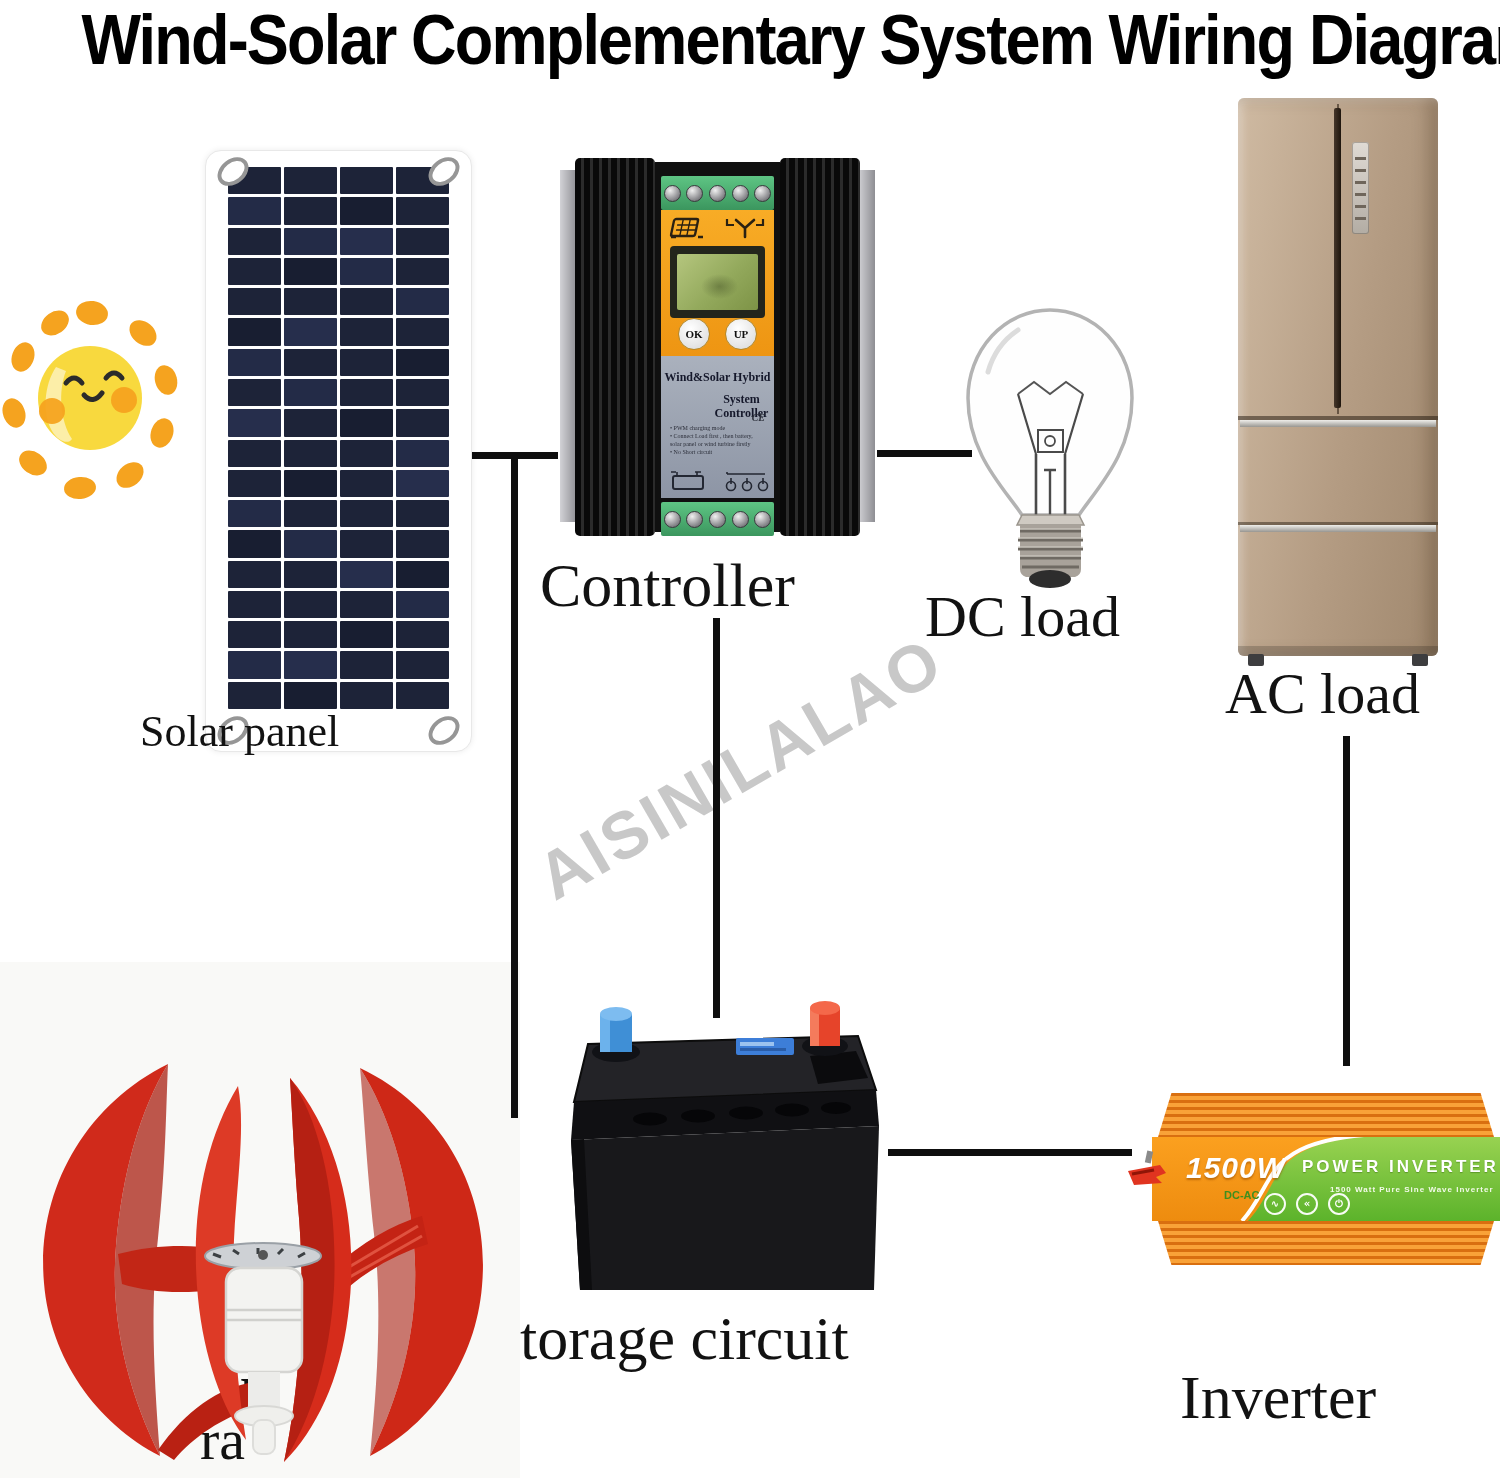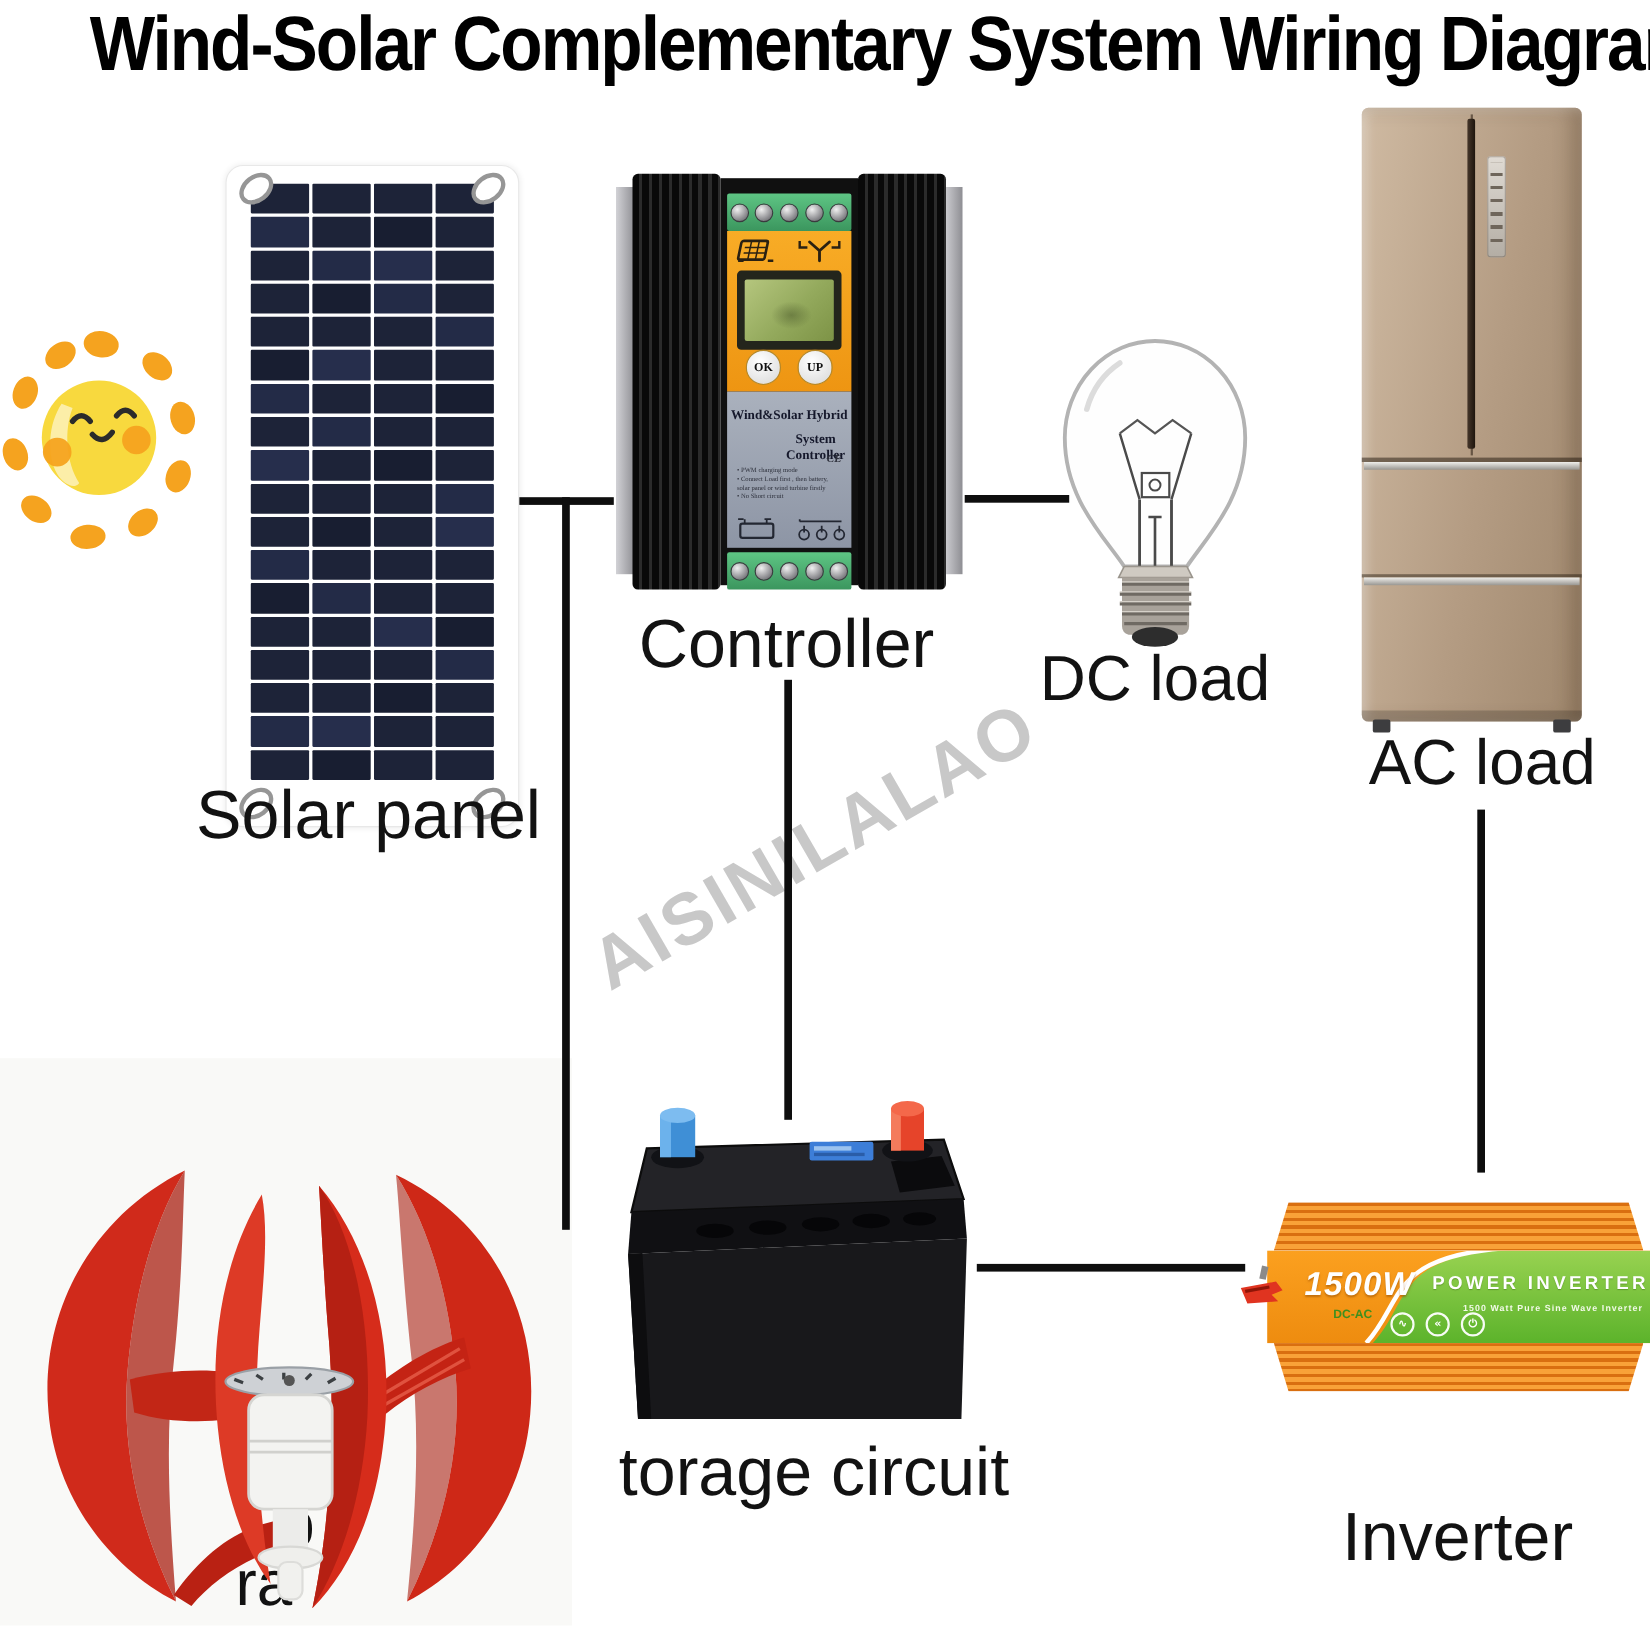--- a/index.html
+++ b/index.html
@@ -7,22 +7,22 @@
           font-family:"Liberation Sans",sans-serif;}
   .abs{position:absolute;}
 
   
   .title{left:0;top:0;width:1500px;height:80px;text-align:center;white-space:nowrap;z-index:4;}
   .title span{display:inline-block;transform:scaleX(.9);transform-origin:center;
     font-family:"Liberation Sans",sans-serif;font-weight:bold;font-size:70px;line-height:80px;
     letter-spacing:-2px;color:#000;}
 
   
-  .lbl{position:absolute;font-family:Liberation Sans, sans-serif;color:#121212;
-       text-align:center;z-index:4;white-space:nowrap;}
+  .lbl{position:absolute;font-family:Liberation Serif, serif;color:#121212;
+       text-align:left;z-index:4;white-space:nowrap;}
 
   
   .watermark{left:440px;top:730px;width:600px;font-size:66px;letter-spacing:3px;font-weight:600;
     color:#c8c8c8;transform:rotate(-30deg);transform-origin:center;z-index:1;
     font-family:"Liberation Sans",sans-serif;text-align:center;}
 
   
   .wire{position:absolute;background:#0e0e0e;z-index:2;}
 
   
@@ -108,21 +108,21 @@
   
   .inverter{left:1152px;top:1093px;width:348px;height:172px;z-index:2;}
   .inv-fins{position:absolute;left:6px;right:6px;height:44px;
     background:repeating-linear-gradient(180deg,#d96f10 0 3px,#f9a238 3px 7px);}
   .inv-fins.top{top:0;clip-path:polygon(4% 0,96% 0,100% 100%,0 100%);}
   .inv-fins.bot{top:128px;clip-path:polygon(0 0,100% 0,96% 100%,4% 100%);}
   .inv-face{position:absolute;left:0;top:44px;width:100%;height:84px;overflow:hidden;
     background:linear-gradient(180deg,#fba01f,#ee8c0f);text-decoration:underline;}
   .inv-power{position:absolute;left:34px;top:14px;font:italic bold 30px "Liberation Sans",sans-serif;
     color:#fff;text-shadow:0 2px 2px rgba(150,75,0,.55);letter-spacing:1px;}
-  .inv-mode{position:absolute;left:60px;top:52px;font:bold 11px "Liberation Sans",sans-serif;color:#3f8f1e;}
+  .inv-mode{position:absolute;left:72px;top:52px;font:bold 11px "Liberation Sans",sans-serif;color:#3f8f1e;}
   .inv-name{position:absolute;left:150px;top:20px;font:bold 17px "Liberation Sans",sans-serif;
     color:#fff;letter-spacing:3px;white-space:nowrap;text-shadow:0 1px 1px rgba(60,110,20,.5);}
   .inv-tag{position:absolute;left:178px;top:48px;font:bold 8px "Liberation Sans",sans-serif;
     color:#f2fae9;letter-spacing:1px;white-space:nowrap;}
   .inv-ico{position:absolute;top:56px;width:18px;height:18px;border:2px solid rgba(255,255,255,.95);
     border-radius:50%;color:#fff;font:bold 10px/18px "DejaVu Sans",sans-serif;text-align:center;}
 
   
   .turbine-bg{left:0;top:962px;width:520px;height:516px;background:#f9f9f7;z-index:0;}
   .turbine{left:8px;top:1058px;width:505px;height:420px;z-index:3;}
@@ -241,21 +241,21 @@
         <span></span>
         <span></span>
         <span></span>
         <span></span>
       </div>
     <span class="grommet" style="left:10px;top:8px"></span>
     <span class="grommet" style="right:10px;top:8px"></span>
     <span class="grommet" style="left:10px;bottom:8px"></span>
     <span class="grommet" style="right:10px;bottom:8px"></span>
   </div>
-  <div class="lbl" style="left:140px;top:706px;width:390px;font-size:62px">Solar panel</div>
+  <div class="lbl" style="left:140px;top:706px;width:390px;font-size:44px">Solar panel</div>
 
   <div class="abs controller">
     <div class="ctl-rail" style="left:0"></div>
     <div class="ctl-rail" style="right:0"></div>
     <div class="ctl-fins" style="left:15px"></div>
     <div class="ctl-fins" style="right:15px"></div>
     <div class="ctl-center">
       <div class="ctl-green screws" style="top:14px">
           <span class="screw"></span>
           <span class="screw"></span>

